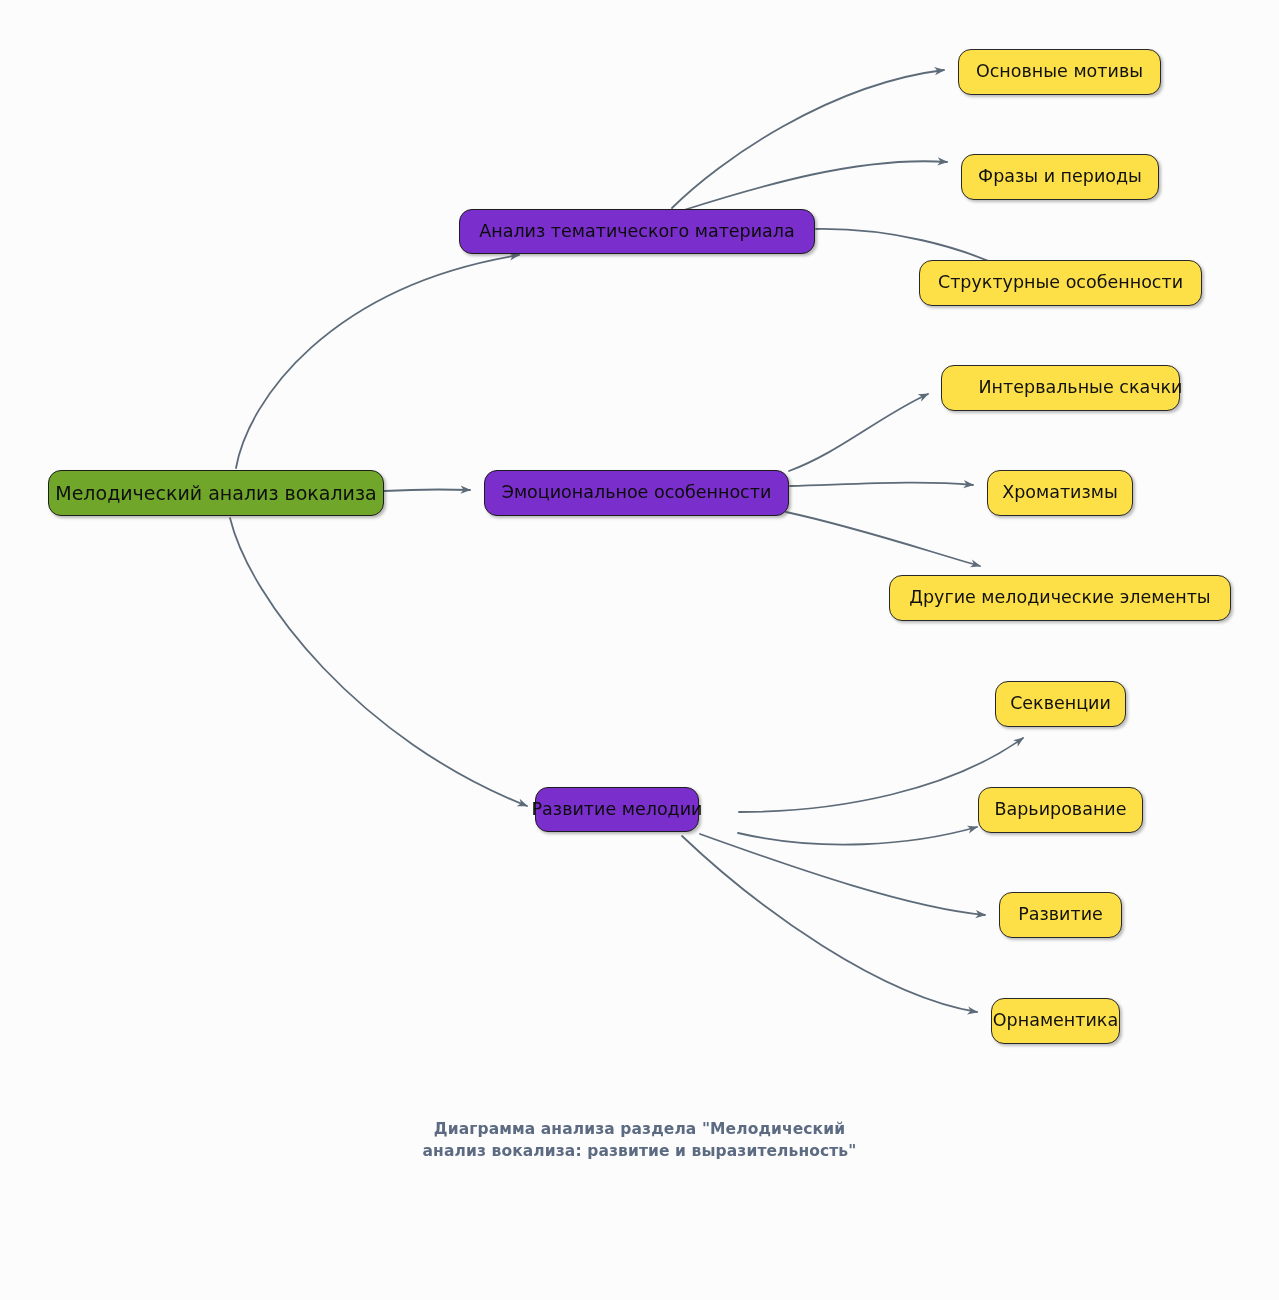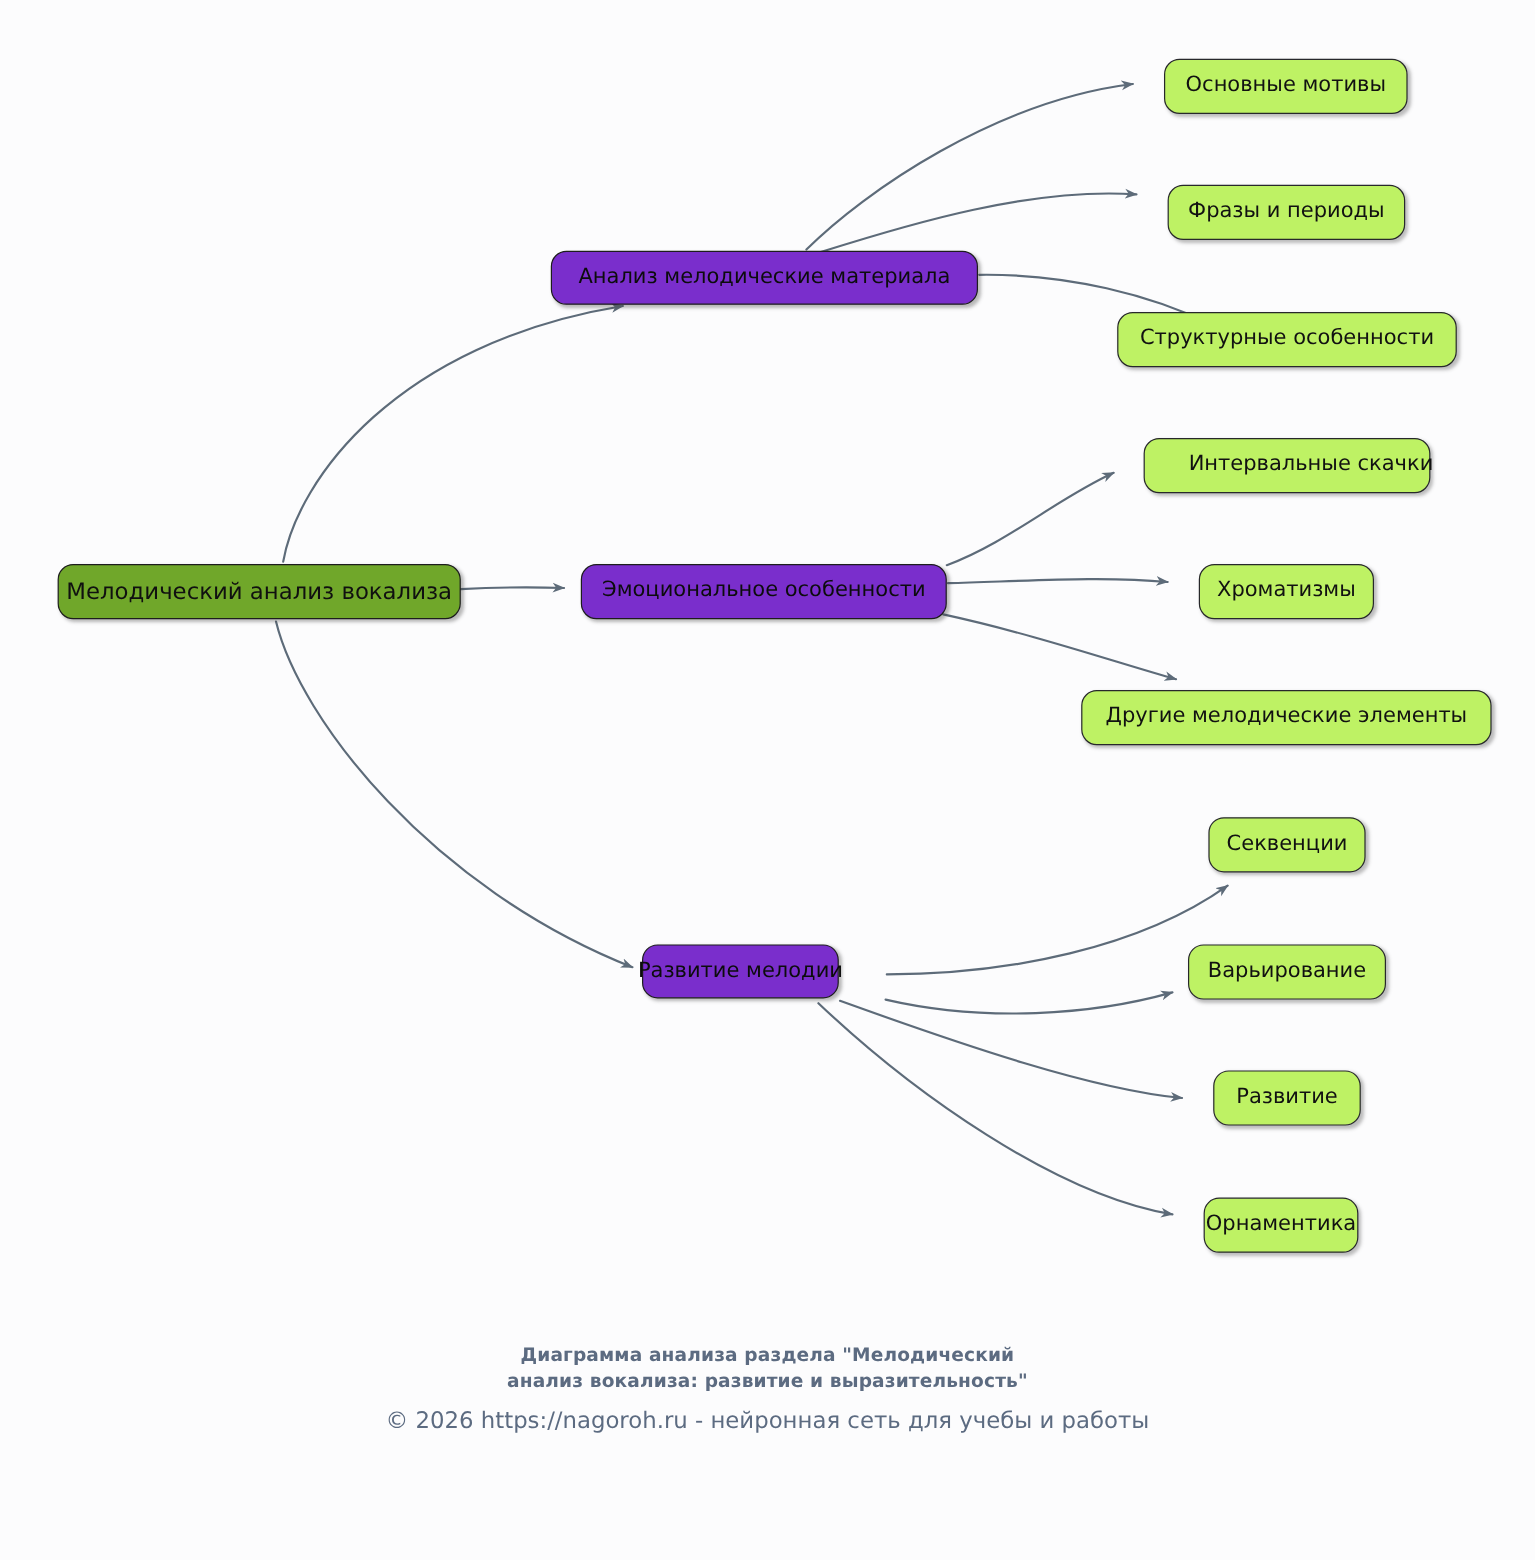--- a/index.html
+++ b/index.html
@@ -45,26 +45,25 @@
     box-shadow: 2px 2px 3px rgba(60,60,60,0.36);
   }
   .node-branch {
     background: #7a2ecc;
     border: 1.7px solid #1d1d1d;
     color: #0c0c0c;
     font-size: 17.5px;
     box-shadow: 2px 2px 3px rgba(60,60,60,0.36);
   }
   .node-leaf {
-    background: #bef264;
+    background: #fde047;
     border: 1.8px solid #27282b;
     color: #111111;
     font-size: 17.5px;
     box-shadow: 2px 2px 3px rgba(90,90,90,0.40);
-    margin-left: 12px;
   }
   .node-label {
     display: block;
     padding: 0 4px;
   }
   #footer {
     position: absolute;
     left: 0;
     width: 1279px;
     top: 1118px;
@@ -118,21 +117,21 @@
         <path d="M 700,834 C 800,870 910,908 985,915"></path>
         <path d="M 682,836 C 760,910 880,996 977,1012"></path>
       </g>
   </svg>
 
   <div id="nodes">
       <div class="node node-root" style="left: 48px; top: 470px; width: 336px; height: 46px;">
         <span class="node-label">Мелодический анализ вокализа</span>
       </div>
       <div class="node node-branch" style="left: 459px; top: 209px; width: 356px; height: 45px;">
-        <span class="node-label">Анализ мелодические материала</span>
+        <span class="node-label">Анализ тематического материала</span>
       </div>
       <div class="node node-leaf" style="left: 958px; top: 49px; width: 203px; height: 46px;">
         <span class="node-label">Основные мотивы</span>
       </div>
       <div class="node node-leaf" style="left: 961px; top: 154px; width: 198px; height: 46px;">
         <span class="node-label">Фразы и периоды</span>
       </div>
       <div class="node node-leaf" style="left: 919px; top: 260px; width: 283px; height: 46px;">
         <span class="node-label">Структурные особенности</span>
       </div>
@@ -163,16 +162,15 @@
       <div class="node node-leaf" style="left: 991px; top: 998px; width: 129px; height: 46px;">
         <span class="node-label">Орнаментика</span>
       </div>
     </div>
 
   <div id="footer">
     <div class="footer-title">
       <div>Диаграмма анализа раздела "Мелодический</div>
       <div>анализ вокализа: развитие и выразительность"</div>
     </div>
-    <div class="footer-copy">© 2026 https://nagoroh.ru - нейронная сеть для учебы и работы</div>
   </div>
 
 </div>
 
 </body></html>

